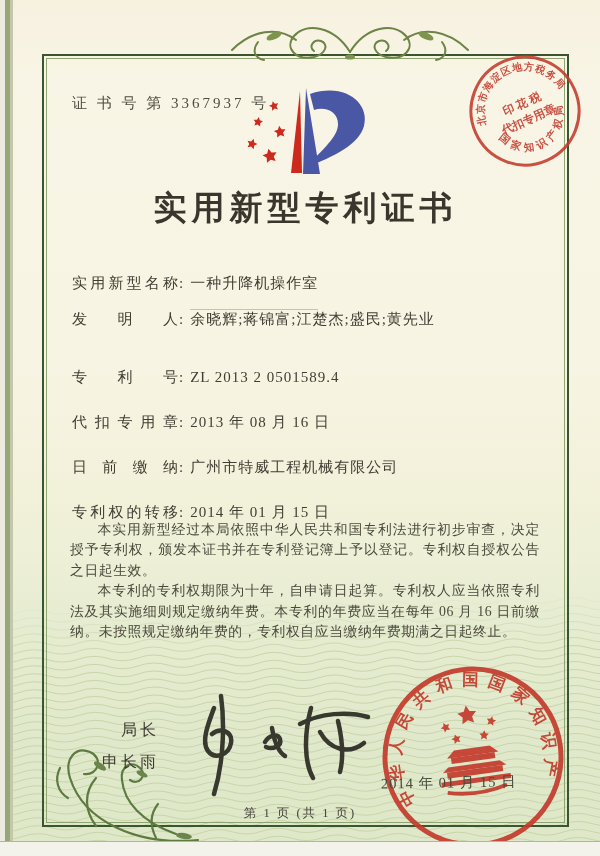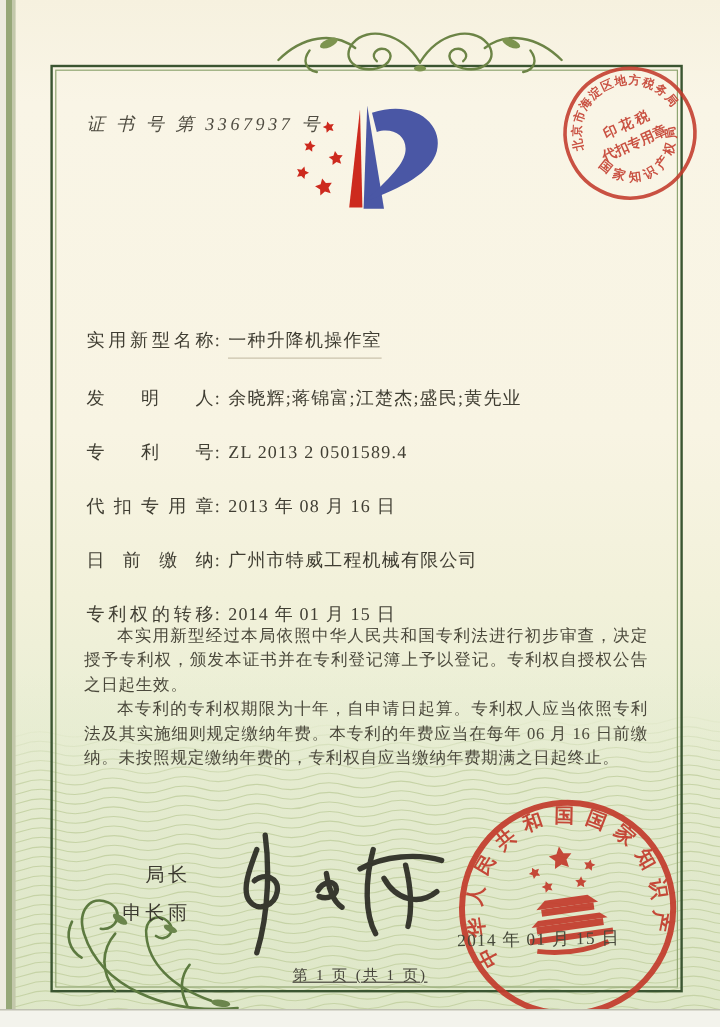--- a/index.html
+++ b/index.html
@@ -12,39 +12,39 @@
     position:absolute;left:0;top:0;right:0;bottom:0;
     background:linear-gradient(180deg,#f6f1df 0%,#f9f5e6 10%,#f8f4e3 42%,#f2f1da 58%,#e9eed4 72%,#e3ead0 88%,#e1e8cd 100%);
   }
   .green-fade{position:absolute;left:0;right:0;top:560px;bottom:0;
     background:linear-gradient(180deg,rgba(227,236,208,0) 0%,rgba(225,233,203,.55) 35%,rgba(222,231,199,.85) 100%);}
   #waves{position:absolute;left:-20px;top:600px;transform:rotate(-1.3deg);}
   .frame{position:absolute;left:42px;top:54px;right:31px;bottom:29px;
     border:2px solid #3a5531;}
   .frame:after{content:"";position:absolute;left:2px;top:2px;right:2px;bottom:2px;
     border:1px solid #8fa571;}
-  .certno{position:absolute;left:72px;top:94px;font-size:15px;letter-spacing:3px;color:#4f4c41;font-style:italic;}
+  .certno{position:absolute;left:72px;top:94px;font-size:15px;letter-spacing:3px;color:#4f4c41;}
   .title{position:absolute;left:42px;right:31px;top:186px;margin:0;text-align:center;
     font-size:33px;font-weight:bold;letter-spacing:5px;color:#39362d;}
   .field{position:absolute;left:72px;right:60px;font-size:15px;color:#403e33;white-space:nowrap;}
   .flabel{display:inline-block;width:106px;text-align:justify;text-align-last:justify;margin-top:12px;}
   .fcolon{margin:0 7px 0 1px;}
   .fvalue{letter-spacing:1px;}
-  .u{border-bottom:1px solid rgba(125,113,82,.38);padding-bottom:6px;}
+  .u{border-bottom:1px solid rgba(125,113,82,.38);padding-bottom:18px;}
   .body-text{position:absolute;left:70px;right:60px;top:480px;color:#4b493c;margin-top:40px;}
   .body-text p{margin:0;font-size:13.8px;line-height:20.4px;text-align:justify;
     text-indent:2em;letter-spacing:.6px;}
   .signer{position:absolute;left:102px;top:714px;font-size:16px;color:#3c3a30;line-height:32px;letter-spacing:3px;text-align:right;}
   .signature-svg{position:absolute;left:168px;top:688px;}
   .stamp-top{position:absolute;left:463px;top:49px;transform:rotate(-24deg);opacity:.88;}
   .stamp-bottom{position:absolute;left:379px;top:663px;transform:rotate(-8deg);opacity:.92;}
   .stamp-date{position:absolute;left:381px;top:773px;width:185px;font-size:14.5px;
     color:#45483a;letter-spacing:1px;white-space:nowrap;transform:rotate(-1deg);}
   .page-footer{position:absolute;left:42px;right:42px;top:805px;text-align:center;
-    font-size:12.5px;letter-spacing:2px;color:#45433a;text-decoration:underline;}
+    font-size:12.5px;letter-spacing:2px;color:#45433a;}
   .logo{position:absolute;left:236px;top:82px;}
   .orn-top{position:absolute;left:222px;top:14px;}
   .orn-corner{position:absolute;left:38px;top:722px;}
   .edge-left{position:absolute;left:0;top:0;bottom:0;width:13px;z-index:60;
     background:linear-gradient(90deg,#edebdf 0 5px,#96a778 5px 10px,#c3c8ab 10px 13px);}
   .edge-bottom{position:absolute;left:0;right:0;bottom:0;height:14px;z-index:60;
     background:#f3f3ec;border-top:1px solid #b4b4a6;}
   svg text{font-family:"Liberation Serif","DejaVu Serif",serif;}
 </style>
 </head>
@@ -149,25 +149,26 @@
     <text font-size="10" fill="#c33b2c" font-weight="bold" letter-spacing="1">
       <textPath href="#tsTop" startOffset="3">北京市海淀区地方税务局</textPath>
     </text>
     <text font-size="10.5" fill="#c33b2c" font-weight="bold" letter-spacing="4">
       <textPath href="#tsBot" startOffset="10">国家知识产权局</textPath>
     </text>
     <text x="0" y="-4" text-anchor="middle" font-size="11.5" font-weight="bold" fill="#c33b2c">印 花 税</text>
     <text x="0" y="13" text-anchor="middle" font-size="11.5" font-weight="bold" fill="#c33b2c">代扣专用章</text>
   </svg>
 
+  <h1 class="title">实用新型专利证书</h1>
 
   <div class="field" style="top:262px">
     <span class="flabel">实用新型名称</span><span class="fcolon">:</span><span class="fvalue u">一种升降机操作室</span>
   </div>
-  <div class="field" style="top:311px">
+  <div class="field" style="top:298px">
     <span class="flabel">发明人</span><span class="fcolon">:</span><span class="fvalue">余晓辉;蒋锦富;江楚杰;盛民;黄先业</span>
   </div>
   <div class="field" style="top:356px">
     <span class="flabel">专利号</span><span class="fcolon">:</span><span class="fvalue">ZL 2013 2 0501589.4</span>
   </div>
   <div class="field" style="top:401px">
     <span class="flabel">代扣专用章</span><span class="fcolon">:</span><span class="fvalue">2013 年 08 月 16 日</span>
   </div>
   <div class="field" style="top:446px">
     <span class="flabel">日前缴纳</span><span class="fcolon">:</span><span class="fvalue">广州市特威工程机械有限公司</span>

